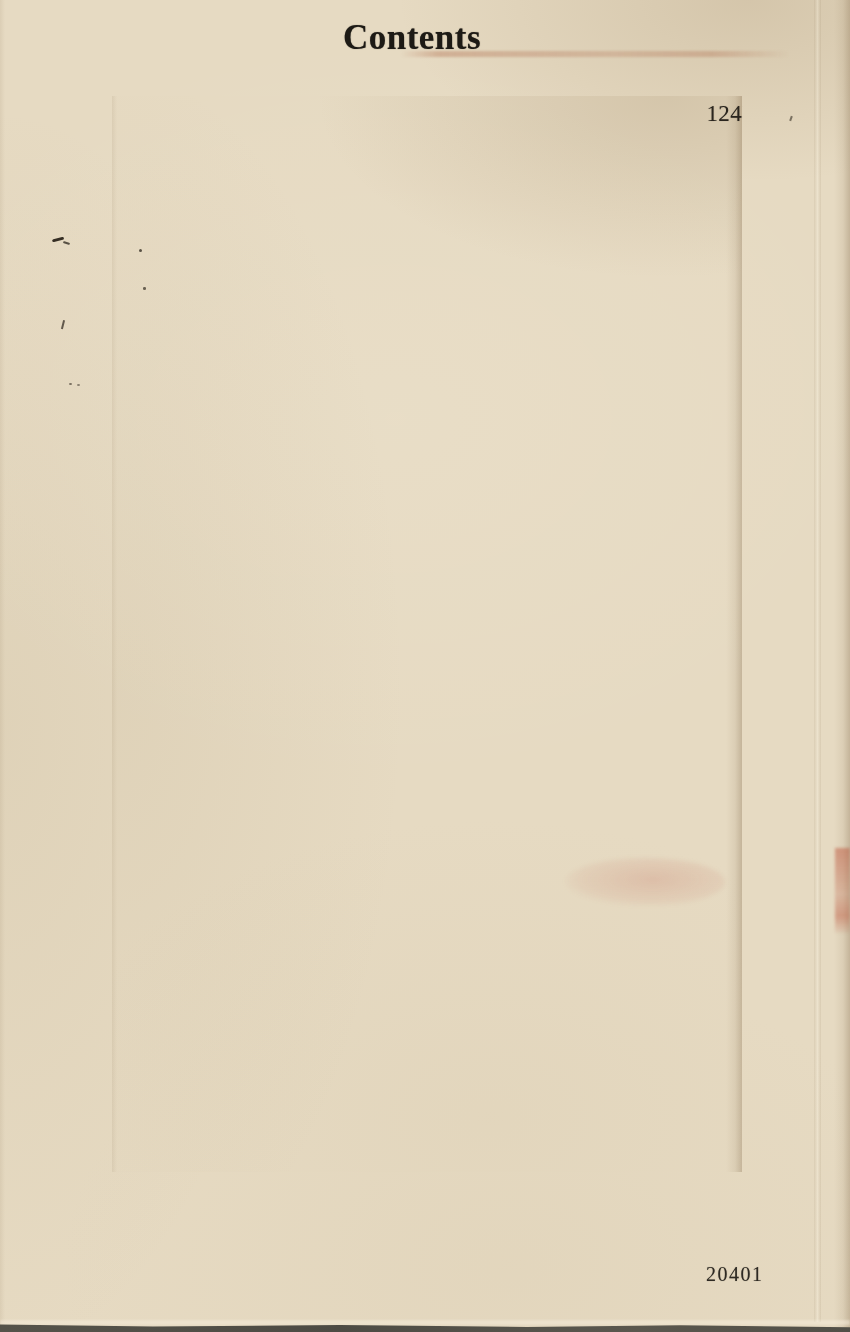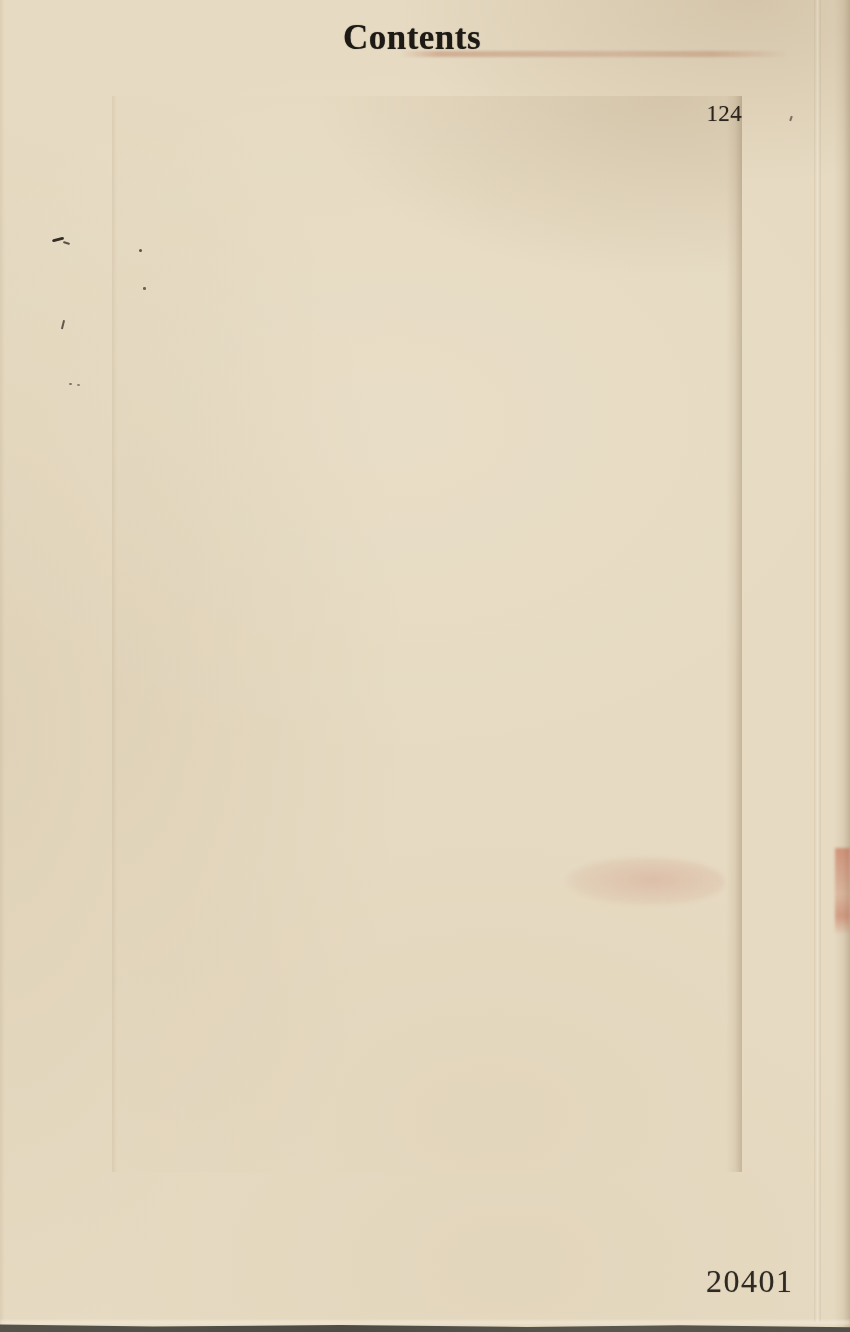--- a/index.html
+++ b/index.html
@@ -46,21 +46,21 @@
   .row .leader::after {
     content: ". . . . . . . . . . . . . . . . . . . . . . . . . . . . . . . . . . . . . . . . . . . . . . . . . . . . . . . . . . . .";
     letter-spacing: 0.5px;
   }
   .row .leader.no-dots::after { content: ""; }
   .row .page { flex: none; text-align: right; }
   .row.intro { margin-bottom: 6px; }
   .row.intro .num { width: 24px; }
   .code {
     position: absolute; left: 706px; top: 1263px;
-    font-size: 32px; letter-spacing: 1.5px; color: #2e2a23;
+    font-size: 20px; letter-spacing: 1.5px; color: #2e2a23;
     text-shadow: 0 0 1px rgba(50,42,32,0.4);
   }
   
   .smudge-title {
     position: absolute; left: 400px; top: 51px; width: 390px; height: 6px;
     border-radius: 3px;
     background: linear-gradient(to right, rgba(168,92,60,0.0), rgba(168,92,60,0.32) 10%, rgba(168,92,60,0.22) 55%, rgba(168,92,60,0.28) 80%, rgba(168,92,60,0.0));
     filter: blur(1px);
   }
   .smudge-pink {

